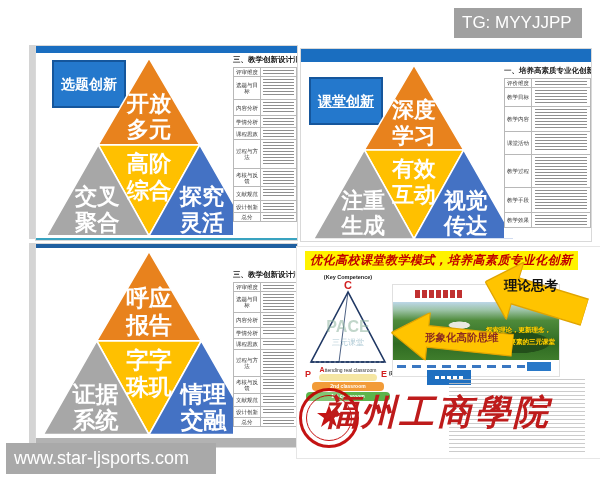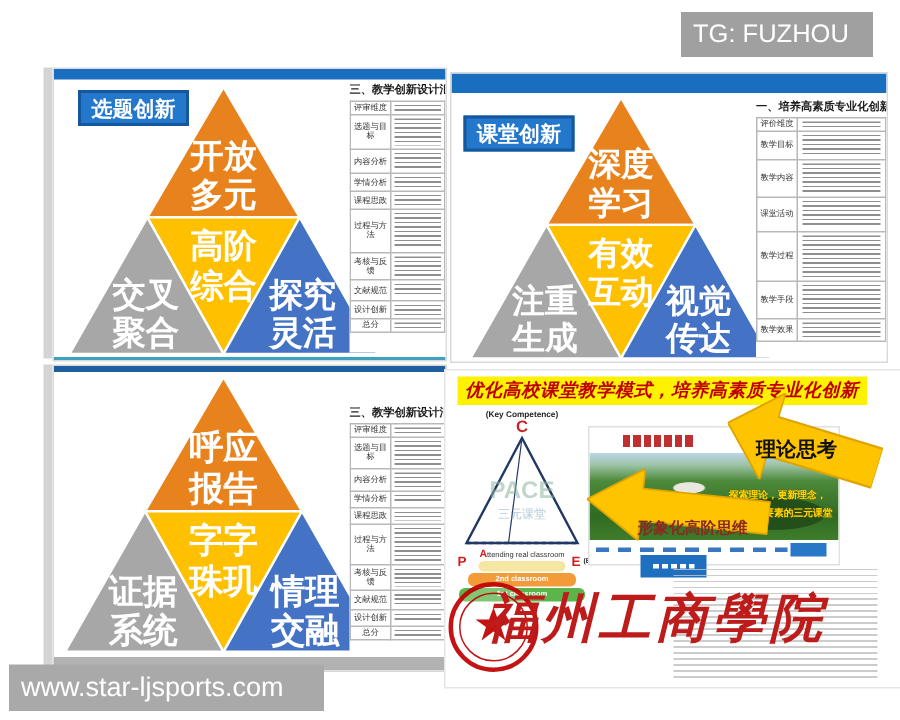--- a/index.html
+++ b/index.html
@@ -6,38 +6,38 @@
   body{width:600px;height:480px;position:relative;background:#ffffff;
        font-family:"Liberation Sans","DejaVu Sans",sans-serif;overflow:hidden;}
   .abs{position:absolute;}
   
   .wm{background:#a0a0a0;color:#fff;display:flex;align-items:center;}
   
   .slide{position:absolute;background:#fff;border:1px solid #d9d9d9;overflow:hidden;}
   .bar{position:absolute;top:0;left:0;right:0;background:#1a6ec0;}
   .edge{position:absolute;background:#d4d4d4;}
   .pyr-label{position:absolute;background:#2478cc;border:2px solid #15569c;color:#fff;
-             font-weight:bold;font-size:14px;line-height:18px;padding:1px 7px;white-space:nowrap;}
+             font-weight:bold;font-size:14px;line-height:18px;padding:13px 7px;white-space:nowrap;}
   svg.pyr{position:absolute;}
   svg.pyr text{fill:#fff;font-weight:bold;text-anchor:middle;
                font-family:"Liberation Sans","DejaVu Sans",sans-serif;}
   
   .mini-table{position:absolute;overflow:hidden;background:#fff;}
   .mini-title{font-size:7.5px;font-weight:bold;color:#1b1b1b;white-space:nowrap;margin:0 0 2px 0;}
   table.rubric{border-collapse:collapse;width:100%;table-layout:fixed;}
   table.rubric td{border:1px solid #b8b8b8;font-size:5.5px;color:#333;padding:1px;vertical-align:middle;}
   table.rubric td.lbl{width:24px;text-align:center;line-height:6px;}
   .micro{background-image:repeating-linear-gradient(to bottom,#8f8f8f 0 1px,transparent 1px 3px);
          width:94%;margin:1px auto;}
   .micro-light{background-image:repeating-linear-gradient(to bottom,#c3c3c3 0 1px,transparent 1px 4px);}
   
   .cal-title{position:absolute;background:#fff200;color:#c00000;font-weight:bold;font-size:12px;
              font-style:italic;white-space:nowrap;padding:1px 5px;letter-spacing:0.5px;}
   .arrow-wrap{position:absolute;}
-  .arrow-text{position:absolute;font-weight:bold;white-space:nowrap;margin-top:14px;}
+  .arrow-text{position:absolute;font-weight:bold;white-space:nowrap;}
   .pace-panel{position:absolute;background:#fff;}
   .pace-small{font-size:5.5px;font-weight:bold;color:#222;text-align:center;white-space:nowrap;}
   .pace-letter{color:#d21f1f;font-weight:bold;}
   .layer{margin:1px auto 0 auto;border-radius:4px;color:#fff;font-size:5px;font-weight:bold;
          text-align:center;line-height:9px;white-space:nowrap;overflow:hidden;}
   .site{position:absolute;background:#fff;border:1px solid #e0e0e0;overflow:hidden;}
   .banner{position:relative;width:100%;
      background:
        radial-gradient(ellipse at 18% 55%, #1d4716 0 14%, transparent 15%),
        radial-gradient(ellipse at 40% 40%, #e8e8e0 0 7%, transparent 8%),
@@ -49,21 +49,21 @@
   .seal{position:absolute;border:3px solid #c00000;border-radius:50%;opacity:.92;background:rgba(255,255,255,.25);}
   .seal-inner{position:absolute;inset:4px;border:1px solid #c00000;border-radius:50%;}
   .uni-cn{position:absolute;color:#be1b1b;font-weight:900;font-style:italic;letter-spacing:3px;
           font-family:"Liberation Serif","DejaVu Serif",serif;white-space:nowrap;}
   .uni-en{position:absolute;color:#c00000;font-weight:bold;letter-spacing:0.6px;white-space:nowrap;}
 </style>
 </head>
 <body>
 
 <div class="abs wm" style="left:454px;top:8px;width:120px;height:30px;padding-left:8px;font-size:17px;">
-  <span>TG: FUZHOU</span>
+  <span>TG: MYYJJPP</span>
 </div>
 
 <div class="edge" style="left:29px;top:45px;width:6px;height:194px;"></div>
 <div class="slide" style="left:35px;top:45px;width:261px;height:194px;">
   <div class="bar" style="height:7px;"></div>
   <div class="abs" style="left:0;bottom:0;width:100%;height:2px;background:#39a3c0;"></div>
   <div class="pyr-label" style="left:16px;top:14px;">选题创新</div>
   <svg class="pyr" style="left:6px;top:10px;" width="214" height="182" viewBox="0 0 200 172">
     <polygon points="100,2 52,84 148,84" fill="#E8821D" stroke="#fff" stroke-width="1.5"></polygon>
     <polygon points="52,84 148,84 100,170" fill="#FFC000" stroke="#fff" stroke-width="1.5"></polygon>
@@ -142,21 +142,21 @@
               <div class="micro" style="height:4px;"></div>
             </td>
           </tr>
     </tbody>
       </table>
   </div>
 </div>
 
 <div class="slide" style="left:300px;top:48px;width:290px;height:192px;">
   <div class="bar" style="height:13px;"></div>
-  <div class="pyr-label" style="left:8px;top:28px;">课堂创新</div>
+  <div class="pyr-label" style="left:8px;top:28px;text-decoration:underline;">课堂创新</div>
   <svg class="pyr" style="left:4px;top:14px;" width="218" height="178" viewBox="0 0 200 172">
     <polygon points="100,2 52,84 148,84" fill="#E8821D" stroke="#fff" stroke-width="1.5"></polygon>
     <polygon points="52,84 148,84 100,170" fill="#FFC000" stroke="#fff" stroke-width="1.5"></polygon>
     <polygon points="3,170 52,84 100,170" fill="#A7A7A7" stroke="#fff" stroke-width="1.5"></polygon>
     <polygon points="148,84 100,170 197,170" fill="#4472C4" stroke="#fff" stroke-width="1.5"></polygon>
     <text x="100" y="52" font-size="21">深度</text>
     <text x="100" y="77" font-size="21">学习</text>
     <text x="100" y="109" font-size="21">有效</text>
     <text x="100" y="134" font-size="21">互动</text>
     <text x="51" y="140" font-size="21">注重</text>

